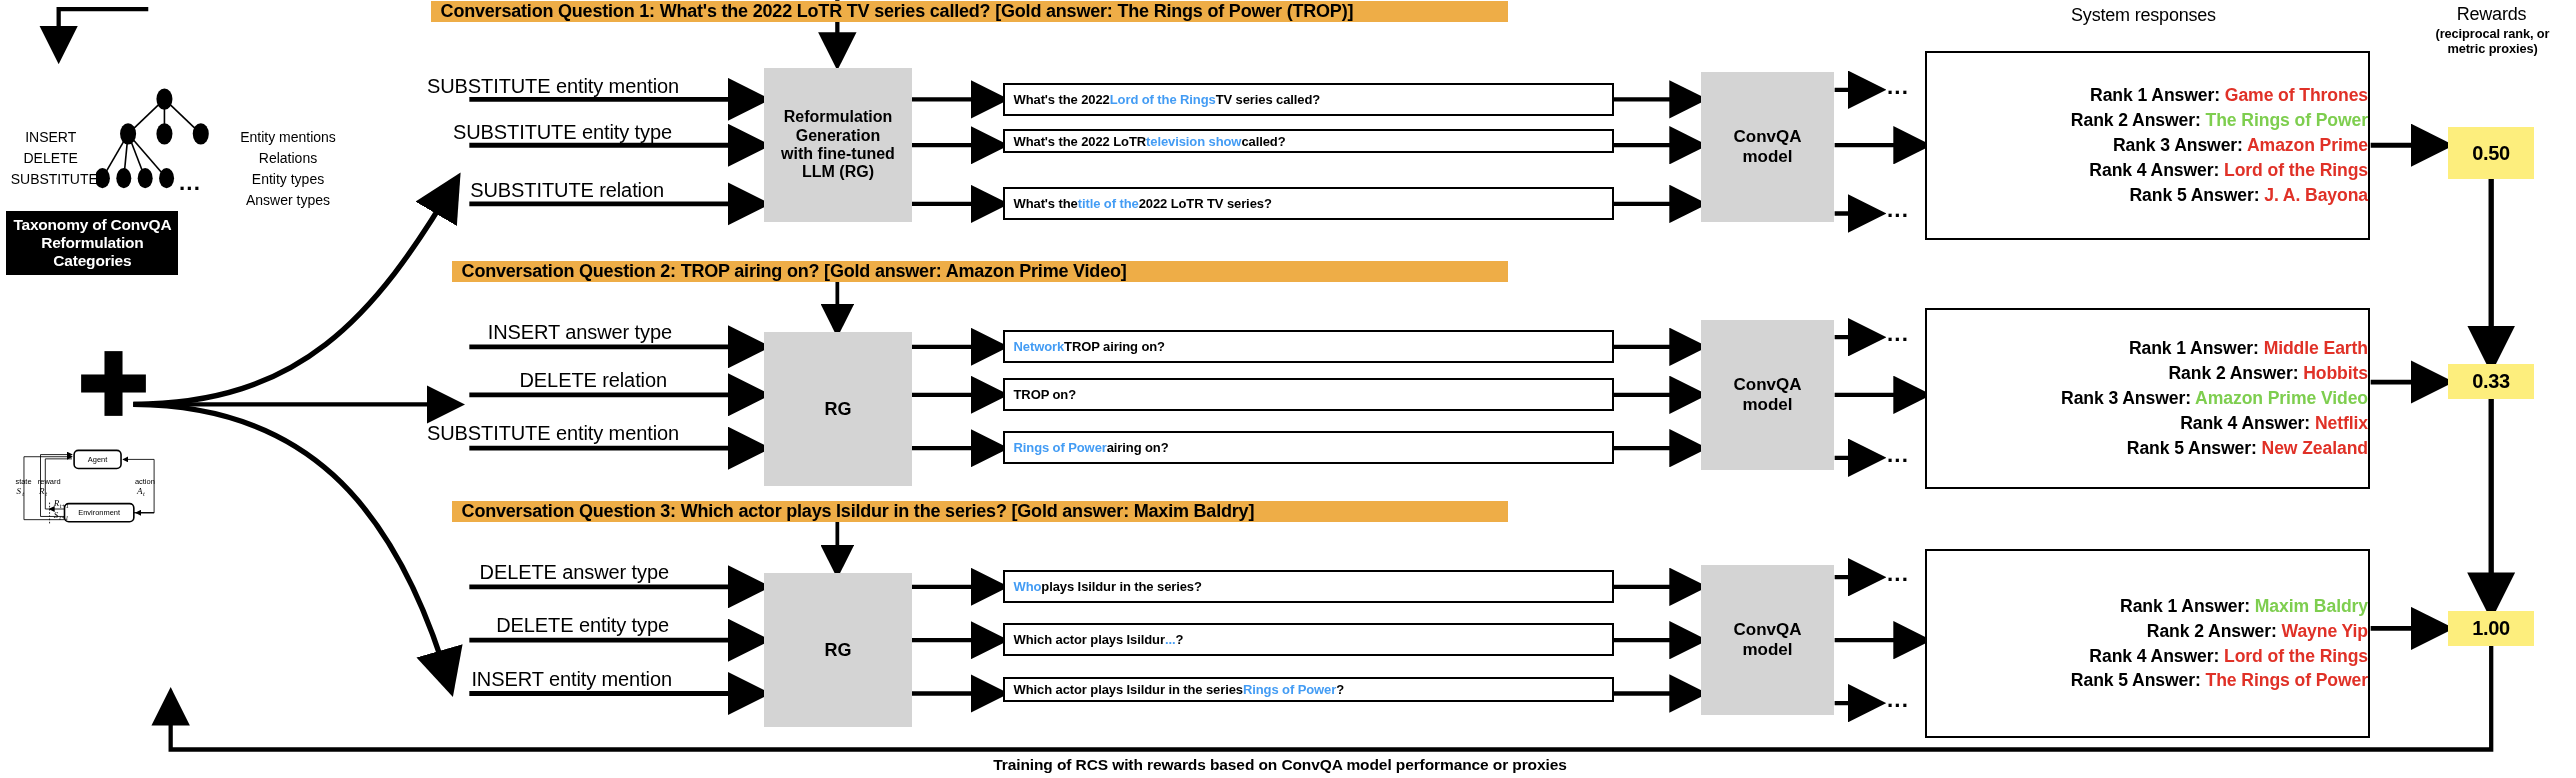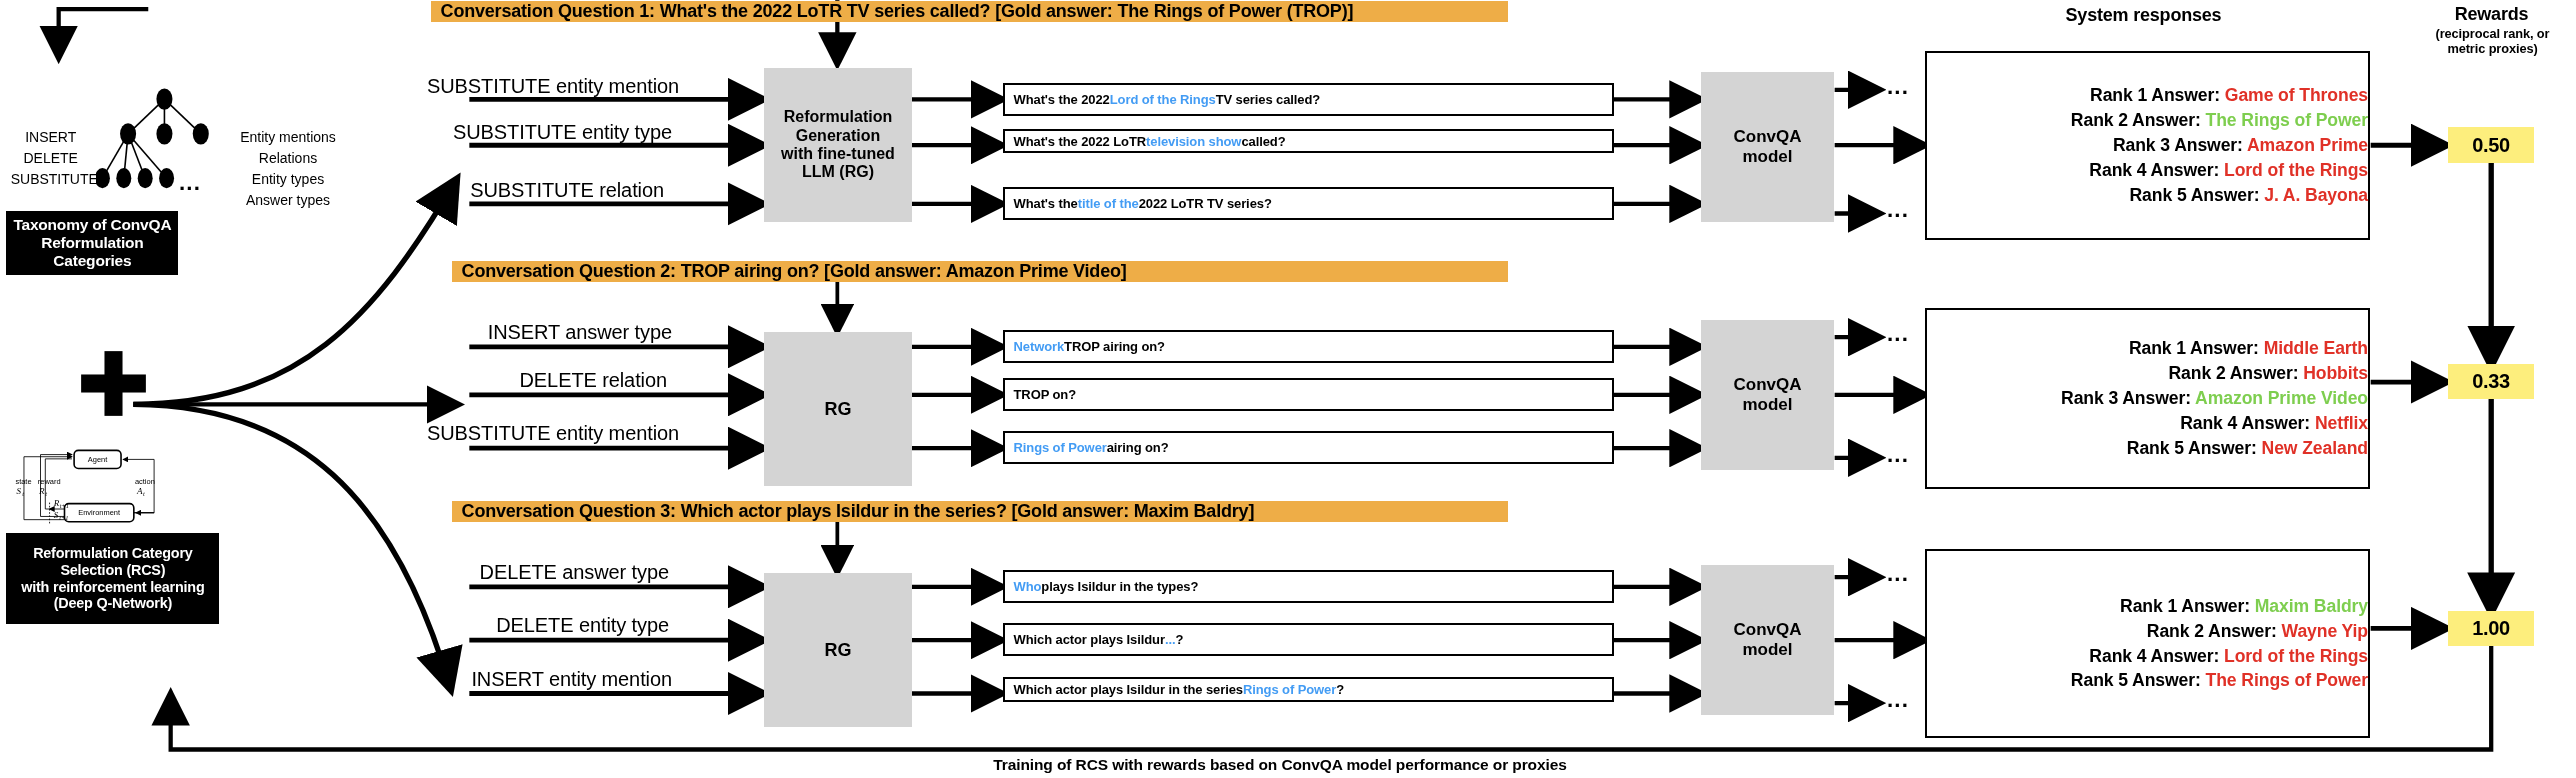--- a/index.html
+++ b/index.html
@@ -108,21 +108,21 @@
 
   .dots {
     font-size: 22.4px;
     font-weight: bold;
     line-height: 1;
     letter-spacing: 1.1px;
     color: #000000;
   }
   .col-head {
     font-size: 18px;
-    font-weight: bold;
+    font-weight: normal;
     text-align: center;
     color: #000000;
     letter-spacing: -0.2px;
   }
   .col-sub {
     font-size: 12.8px;
     font-weight: bold;
     text-align: center;
     color: #000000;
     line-height: 1.18;
@@ -299,26 +299,20 @@
     <text class="rl-lab-s" x="64" y="96">t</text>
     <text class="rl-lab" x="232" y="74">action</text>
     <text class="rl-lab-i" x="236" y="92">A</text>
     <text class="rl-lab-s" x="247" y="96">t</text>
     <text class="rl-lab-i" x="80" y="114" font-size="13">R</text>
     <text class="rl-lab-s" x="91" y="118" font-size="10">t+1</text>
     <text class="rl-lab-i" x="80" y="136" font-size="13">S</text>
     <text class="rl-lab-s" x="90" y="140" font-size="10">t+1</text>
   </svg>
 
-  <div class="abs black-panel" style="left:6.4px;top:533px;width:213px;height:91px;font-size:14.4px;">
-    <div>Reformulation Category</div>
-    <div>Selection (RCS)</div>
-    <div>with reinforcement learning</div>
-    <div>(Deep Q-Network)</div>
-  </div>
 
   <div class="abs col-head" style="left:2005px;top:5.3px;width:277px;">System responses</div>
   <div class="abs col-head" style="left:2421px;top:4.3px;width:141px;">Rewards</div>
   <div class="abs col-sub" style="left:2411px;top:25.6px;width:163px;">
     <div>(reciprocal rank, or</div>
     <div>metric proxies)</div>
   </div>
 
   <div class="abs banner" style="left:431px;top:1.1px;width:1077px;height:21.3px;">Conversation Question 1: What's the 2022 LoTR TV series called? [Gold answer: The Rings of Power (TROP)]</div>
 
@@ -368,21 +362,21 @@
       <span>Rank 3 Answer: </span><span class="ans-wrong">Amazon Prime</span>
     </div>
     <div class="resp-line">
       <span>Rank 4 Answer: </span><span class="ans-wrong">Lord of the Rings</span>
     </div>
     <div class="resp-line">
       <span>Rank 5 Answer: </span><span class="ans-wrong">J. A. Bayona</span>
     </div>
   </div>
 
-  <div class="abs reward-chip" style="left:2448px;top:127px;width:86px;height:36px;">0.50</div>
+  <div class="abs reward-chip" style="left:2448px;top:127px;width:86px;height:52px;">0.50</div>
 
   <div class="abs banner" style="left:452px;top:261px;width:1056px;height:21.3px;">Conversation Question 2: TROP airing on? [Gold answer: Amazon Prime Video]</div>
 
   <div class="abs arrow-label" style="left:469px;top:321px;width:203px;">INSERT answer type</div>
   <div class="abs arrow-label" style="left:475px;top:369px;width:192px;">DELETE relation</div>
   <div class="abs arrow-label" style="left:427px;top:422px;width:245px;">SUBSTITUTE entity mention</div>
 
   <div class="abs gray-box" style="left:764px;top:332px;width:148px;height:154px;font-size:18px;">
     <div>RG</div>
   </div>
@@ -437,21 +431,21 @@
   <div class="abs arrow-label" style="left:461px;top:614px;width:208px;">DELETE entity type</div>
   <div class="abs arrow-label" style="left:448px;top:668px;width:224px;">INSERT entity mention</div>
 
   <div class="abs gray-box" style="left:764px;top:573px;width:148px;height:154px;font-size:18px;">
     <div>RG</div>
   </div>
 
   <div class="abs qbox" style="left:1003px;top:570px;width:611px;height:33px;">
     <span></span>
       <span class="hl">Who</span>
-      <span> plays Isildur in the types?</span>
+      <span> plays Isildur in the series?</span>
   </div>
   <div class="abs qbox" style="left:1003px;top:623px;width:611px;height:33px;">
     <span>Which actor plays Isildur </span>
       <span class="hl">...</span>
       <span>?</span>
   </div>
   <div class="abs qbox" style="left:1003px;top:677px;width:611px;height:25px;">
     <span>Which actor plays Isildur in the series </span>
       <span class="hl">Rings of Power</span>
       <span>?</span>

